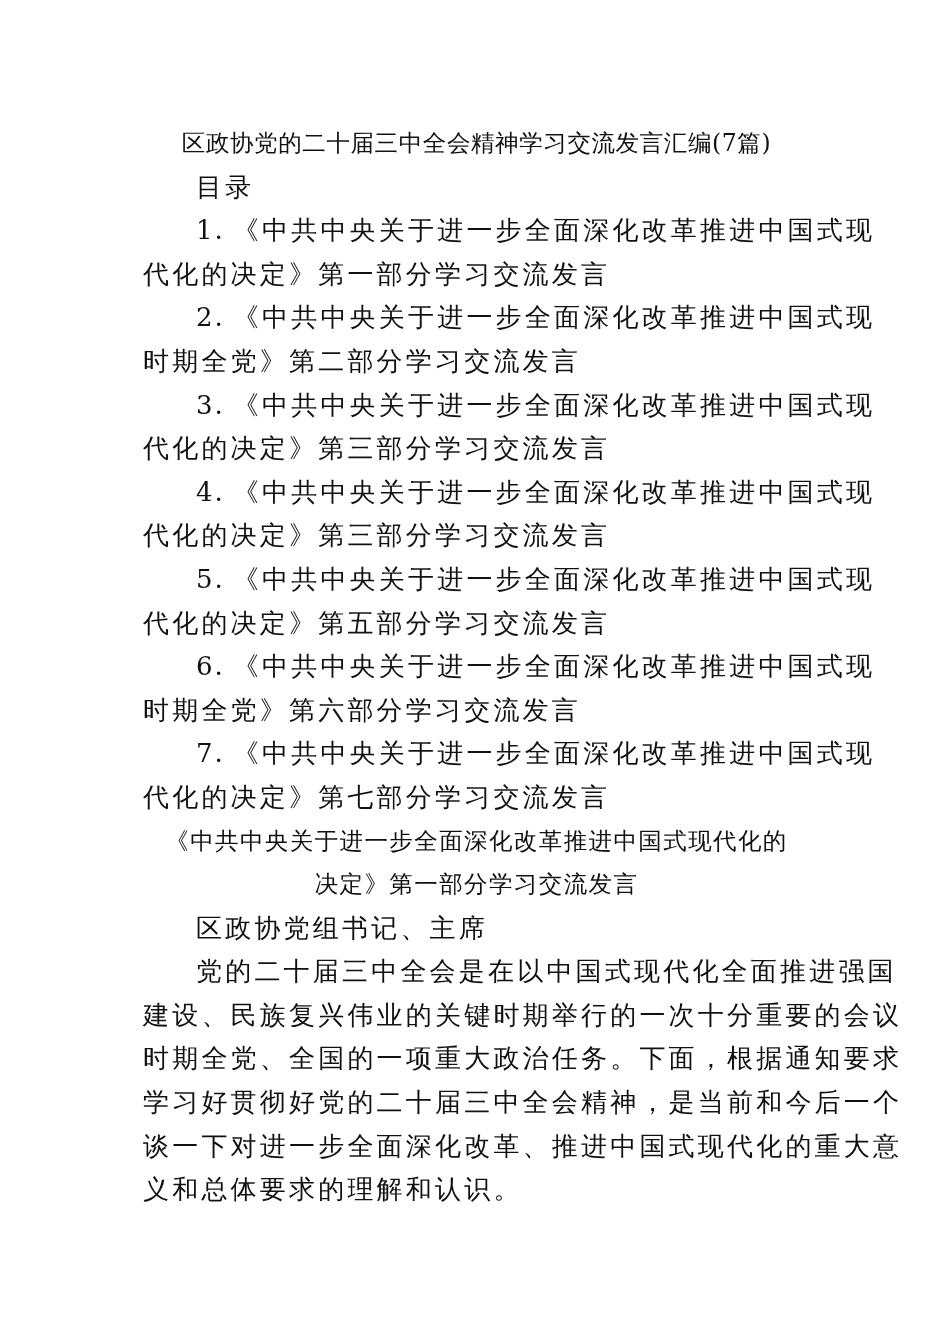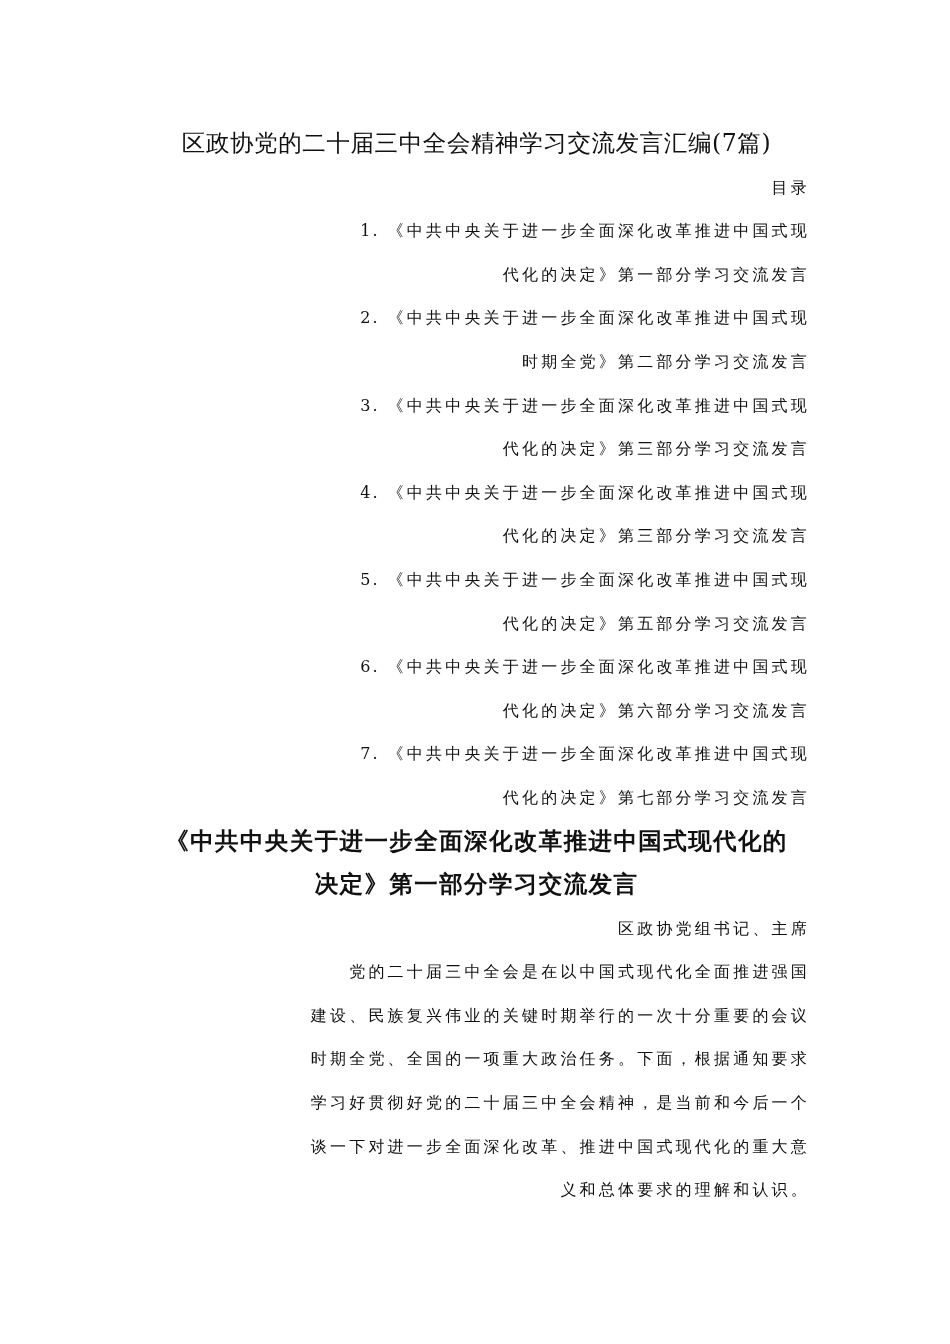--- a/index.html
+++ b/index.html
@@ -15,43 +15,42 @@
       font-family: "DejaVu Serif", "Liberation Serif", serif;
       color: #111111;
     }
     .page {
       position: absolute;
       left: 143px;
       top: 122px;
       width: 667px;
     }
     .line {
-      font-size: 16px;
+      font-size: 26px;
       line-height: 43.6px;
       height: 43.6px;
       white-space: nowrap;
       letter-spacing: 3.2px;
-      text-align: right;
     }
     .doc-title {
       text-align: center;
       letter-spacing: 0.6px;
       font-size: 23.5px;
       margin-left: -8px;
       margin-right: -8px;
     }
     .indent {
       padding-left: 53px;
     }
     .toc-num {
       letter-spacing: 2px;
       margin-right: 8px;
     }
     .section-title {
-      font-weight: bold;
+      font-weight: normal;
       text-align: center;
       letter-spacing: 1.4px;
       font-size: 23.5px;
       margin-left: -10px;
       margin-right: -10px;
     }
   </style>
 </head>
 <body>
 
@@ -75,21 +74,21 @@
     <div>
       <div class="line indent"><span class="toc-num">4.</span><span>《中共中央关于进一步全面深化改革推进中国式现</span></div>
       <div class="line">代化的决定》第三部分学习交流发言</div>
     </div>
     <div>
       <div class="line indent"><span class="toc-num">5.</span><span>《中共中央关于进一步全面深化改革推进中国式现</span></div>
       <div class="line">代化的决定》第五部分学习交流发言</div>
     </div>
     <div>
       <div class="line indent"><span class="toc-num">6.</span><span>《中共中央关于进一步全面深化改革推进中国式现</span></div>
-      <div class="line">代化的决定》第六部分学习交流发言</div>
+      <div class="line">时期全党》第六部分学习交流发言</div>
     </div>
     <div>
       <div class="line indent"><span class="toc-num">7.</span><span>《中共中央关于进一步全面深化改革推进中国式现</span></div>
       <div class="line">代化的决定》第七部分学习交流发言</div>
     </div>
   </div>
 
   <div>
     <div class="line section-title">《中共中央关于进一步全面深化改革推进中国式现代化的</div>
     <div class="line section-title">决定》第一部分学习交流发言</div>

